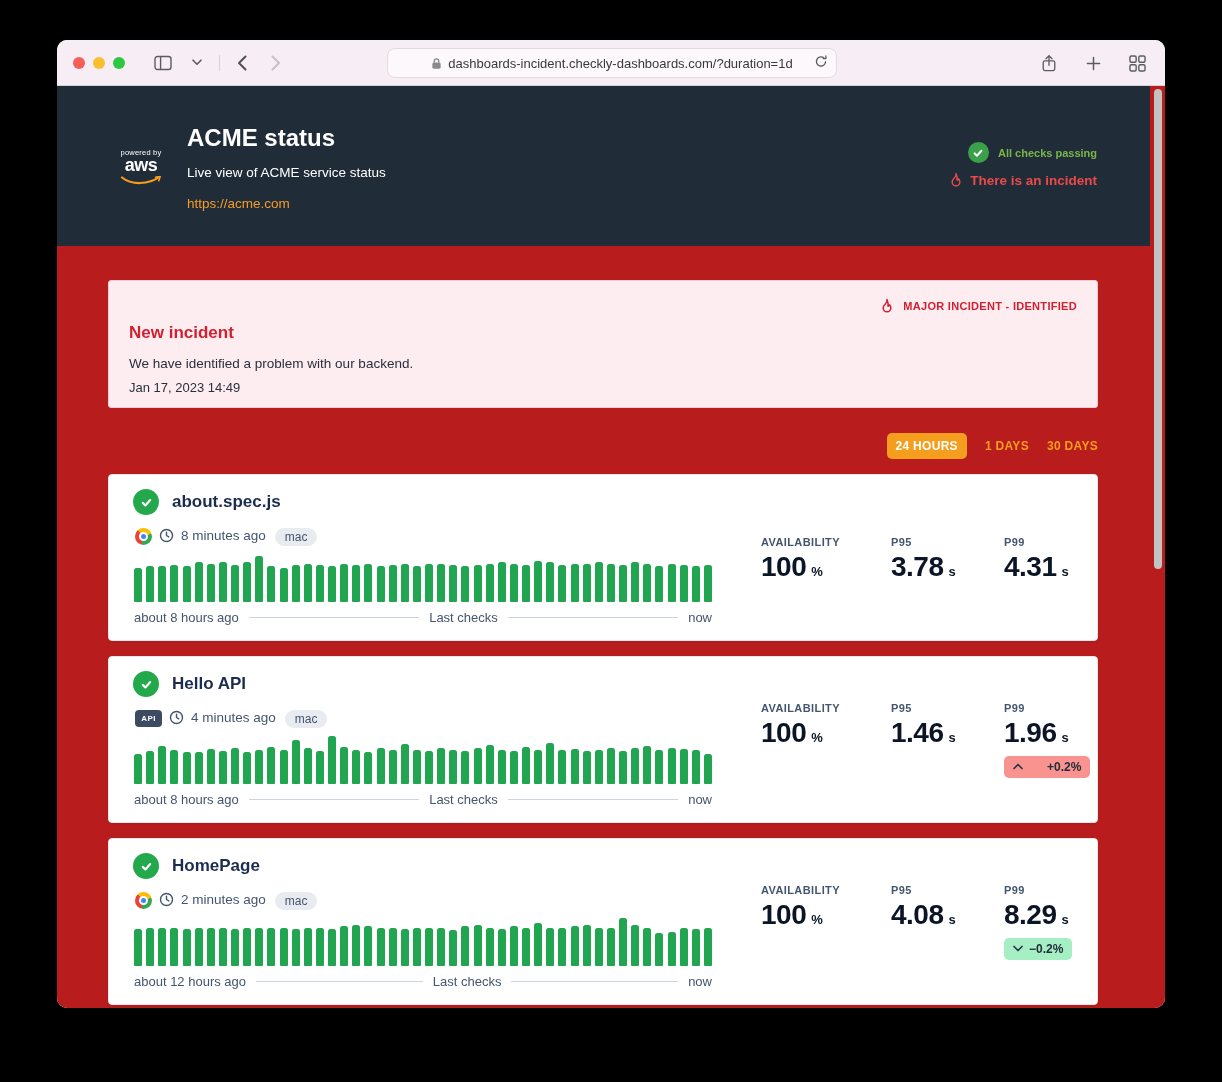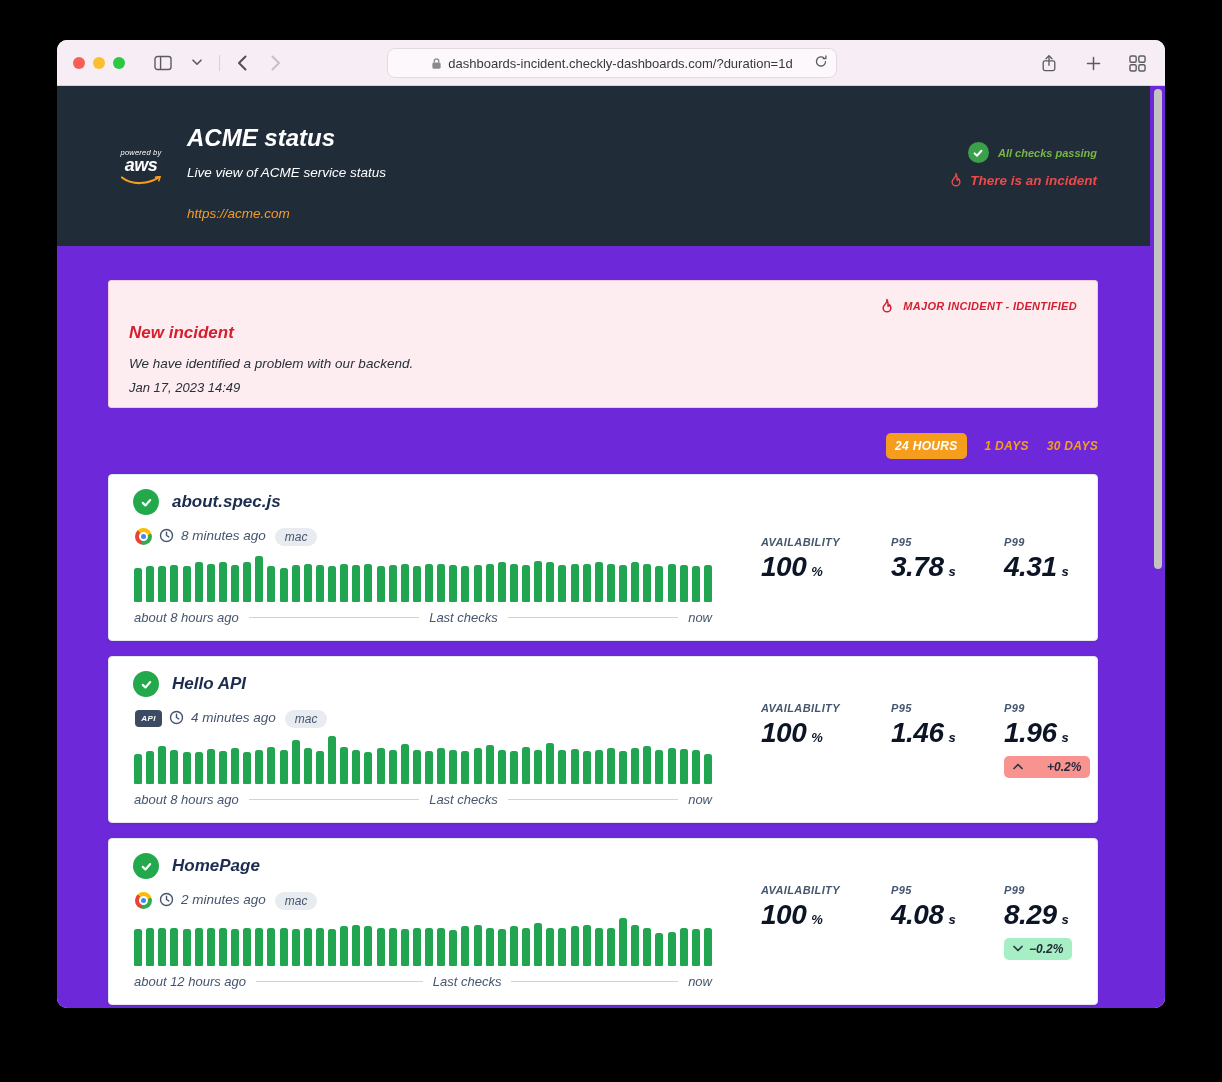--- a/index.html
+++ b/index.html
@@ -13,31 +13,31 @@
   .light { width:12px; height:12px; border-radius:50%; }
   .light.r { background:#f65f57; } .light.y { background:#fbbe2e; } .light.g { background:#2bc840; }
   .tbgroup { display:flex; align-items:center; margin-left:26px; gap:10px; }
   .tbtn { display:flex; align-items:center; justify-content:center; width:24px; height:24px; color:#5c5c60; }
   .tdivider { width:1px; height:16px; background:#d8d0d6; }
   .urlbar { position:absolute; left:330px; top:8px; width:450px; height:30px; background:#fcf8fb; border:1px solid #e2dae0; border-radius:8px; display:flex; align-items:center; justify-content:center; gap:6px; font-size:13px; color:#39393b; }
   .urlbar .reload { position:absolute; right:8px; top:5px; }
   .right-icons { position:absolute; right:16px; top:0; height:46px; display:flex; align-items:center; gap:20px; }
 
   
-  .content { position:absolute; top:46px; left:0; right:0; bottom:0; background:#6d28d9; overflow:hidden;font-style:italic; }
+  .content { position:absolute; top:46px; left:0; right:0; bottom:0; background:#b91c1c; overflow:hidden; }
   .scrollbar-thumb { position:absolute; top:3px; right:3px; width:8px; height:480px; border-radius:4px; background:#c3c3c3; z-index:50; }
 
   .site-header { position:relative; width:1093px; height:160px; background:#212c39; }
   .logo { position:absolute; left:58px; top:62px; width:52px; text-align:center; color:#fff; }
   .logo .pb { font-size:7.5px; letter-spacing:.2px; }
   .logo .aws { font-size:18px; font-weight:800; letter-spacing:-.5px; line-height:16px; }
   .hgroup { position:absolute; left:130px; top:0; color:#fff; }
   .site-title { position:absolute; left:0; top:38px; font-size:24px; font-weight:800; white-space:nowrap; }
   .site-sub { position:absolute; left:0; top:79px; font-size:13.5px; white-space:nowrap; }
-  .site-link { position:absolute; left:0; top:120px; font-size:13.5px; color:#f59c28; text-decoration:none; white-space:nowrap; }
+  .site-link { position:absolute; left:0; top:110px; font-size:13.5px; color:#f59c28; text-decoration:none; white-space:nowrap; }
   .status-block { position:absolute; right:53px; top:56px; display:flex; flex-direction:column; align-items:flex-end; gap:9px; }
   .status-ok { display:flex; align-items:center; gap:9px; font-size:11px; font-weight:700; color:#7ab648; }
   .ok-circle { width:21px; height:21px; border-radius:50%; background:#3ba04a; display:flex; align-items:center; justify-content:center; }
   .status-incident { display:flex; align-items:center; gap:7px; font-size:13.5px; font-weight:700; color:#ea4a4a; text-decoration:none; }
 
   .container { width:990px; margin-left:51px; position:relative; }
 
   .banner { margin-top:34px; height:128px; background:#fdecf0; border:1px solid #f3c9d4; border-radius:3px; padding:17px 20px; }
   .banner-tag { display:flex; align-items:center; gap:9px; color:#d31f2f; font-size:11px; font-weight:700; letter-spacing:.3px;justify-content:flex-end; }
   .banner-title { margin-top:9px; font-size:17px; font-weight:800; color:#d31f2f; }

